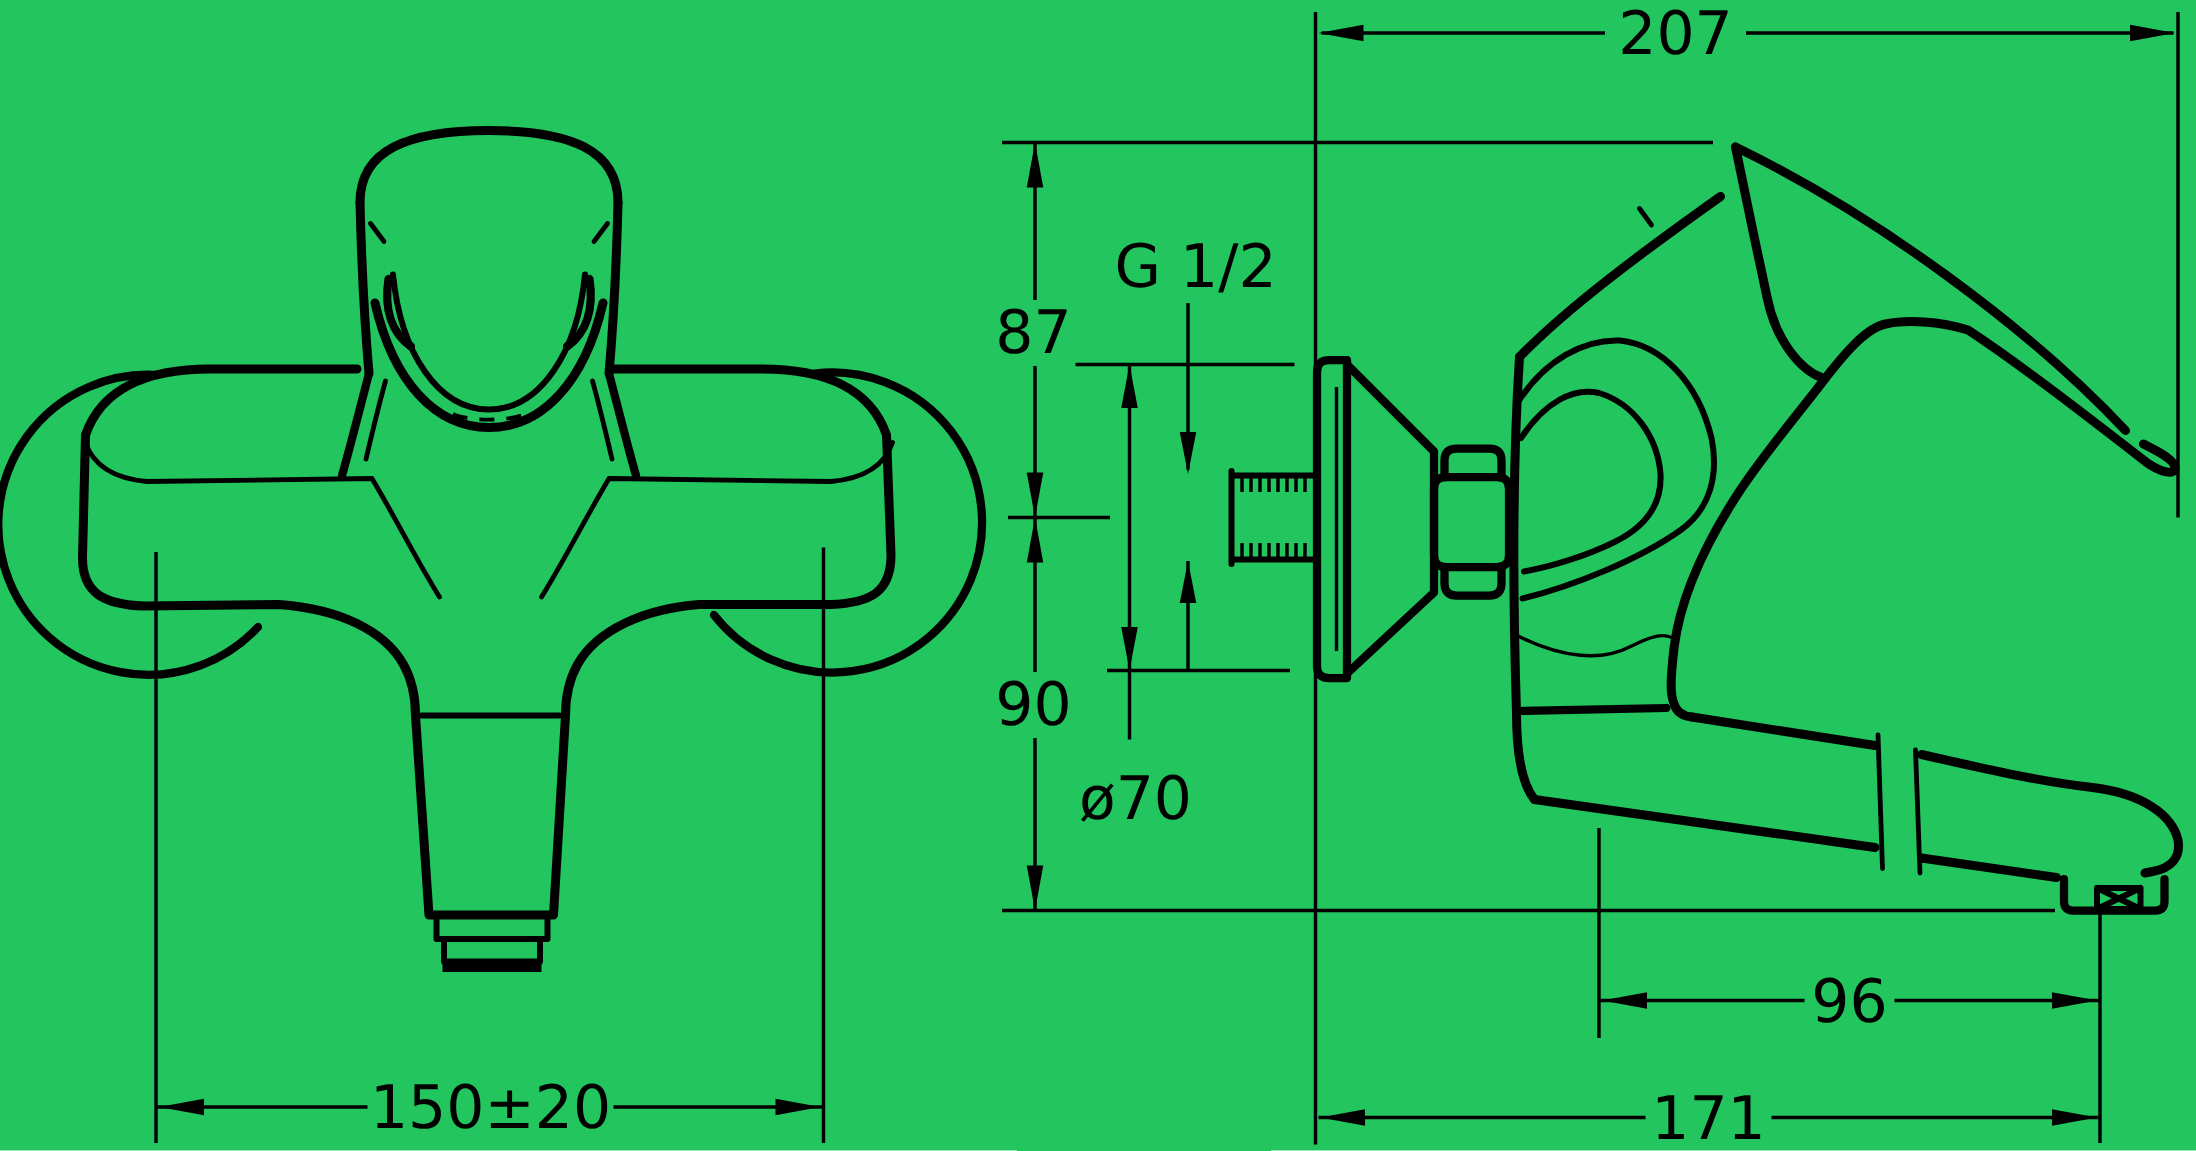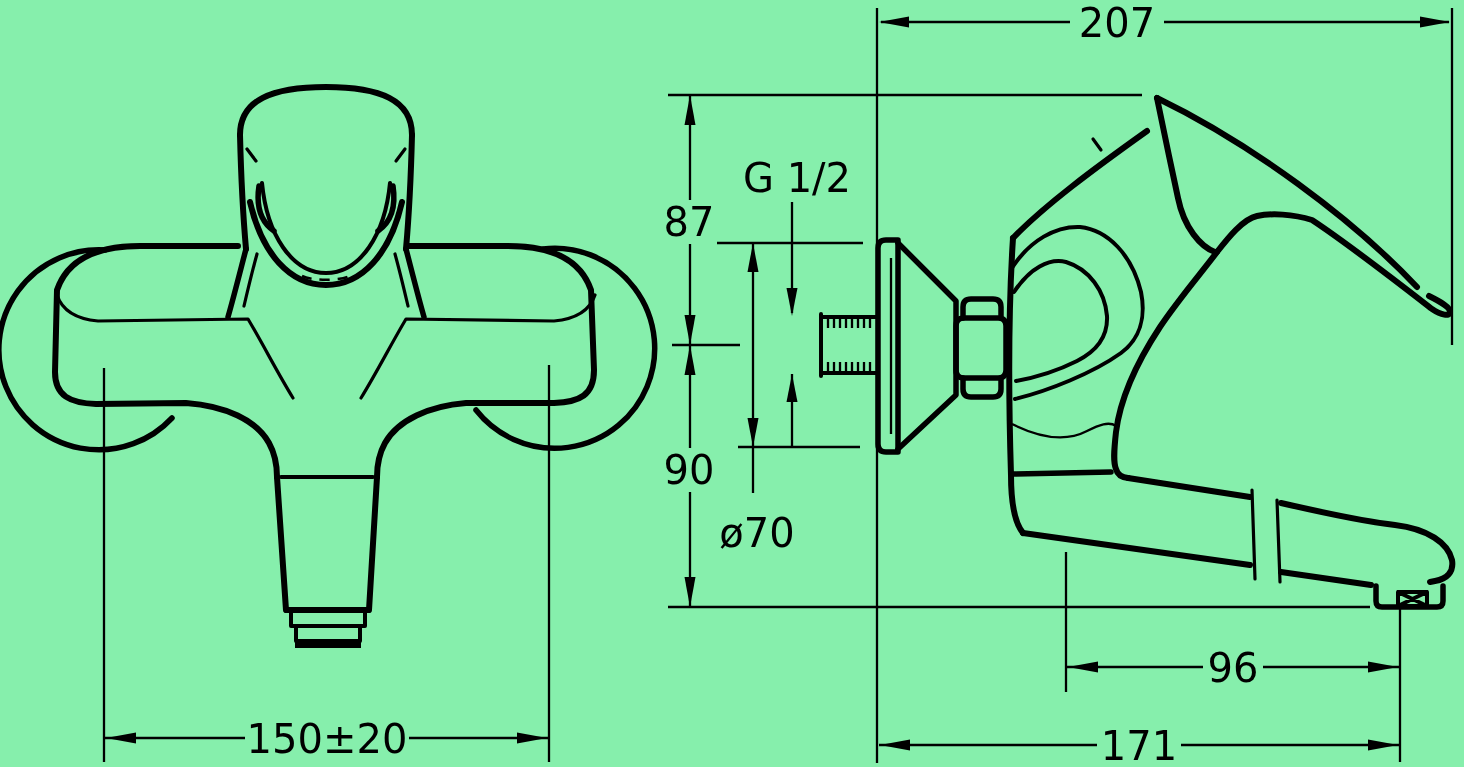--- a/index.html
+++ b/index.html
@@ -1,16 +1,16 @@
 <!DOCTYPE html>
 <html><head>
 <meta charset="utf-8">
 <style>
   html,body{margin:0;padding:0;background:#ffffff;}
-  .stage{position:relative;width:1464px;height:767px;background:#86efac;overflow:hidden;}
+  .stage{position:relative;width:1464px;height:767px;background:#22c55e;overflow:hidden;}
   svg{display:block;}
   .ol   {fill:none;stroke:#000;stroke-width:5.5;stroke-linecap:round;stroke-linejoin:round;}
   .ol6  {fill:none;stroke:#000;stroke-width:6;stroke-linecap:round;stroke-linejoin:round;}
   .med  {fill:none;stroke:#000;stroke-width:4;stroke-linecap:round;stroke-linejoin:round;}
   .med3 {fill:none;stroke:#000;stroke-width:3.2;stroke-linecap:round;stroke-linejoin:round;}
   .thin {fill:none;stroke:#000;stroke-width:2.3;stroke-linecap:butt;}
   .dash {fill:none;stroke:#000;stroke-width:2.6;stroke-dasharray:10 8;}
   .arrow{fill:#000;stroke:none;}
   .band {fill:#000;stroke:#000;stroke-width:2;}
   text{font-family:"DejaVu Sans","Liberation Sans",sans-serif;font-size:40px;fill:#000;

